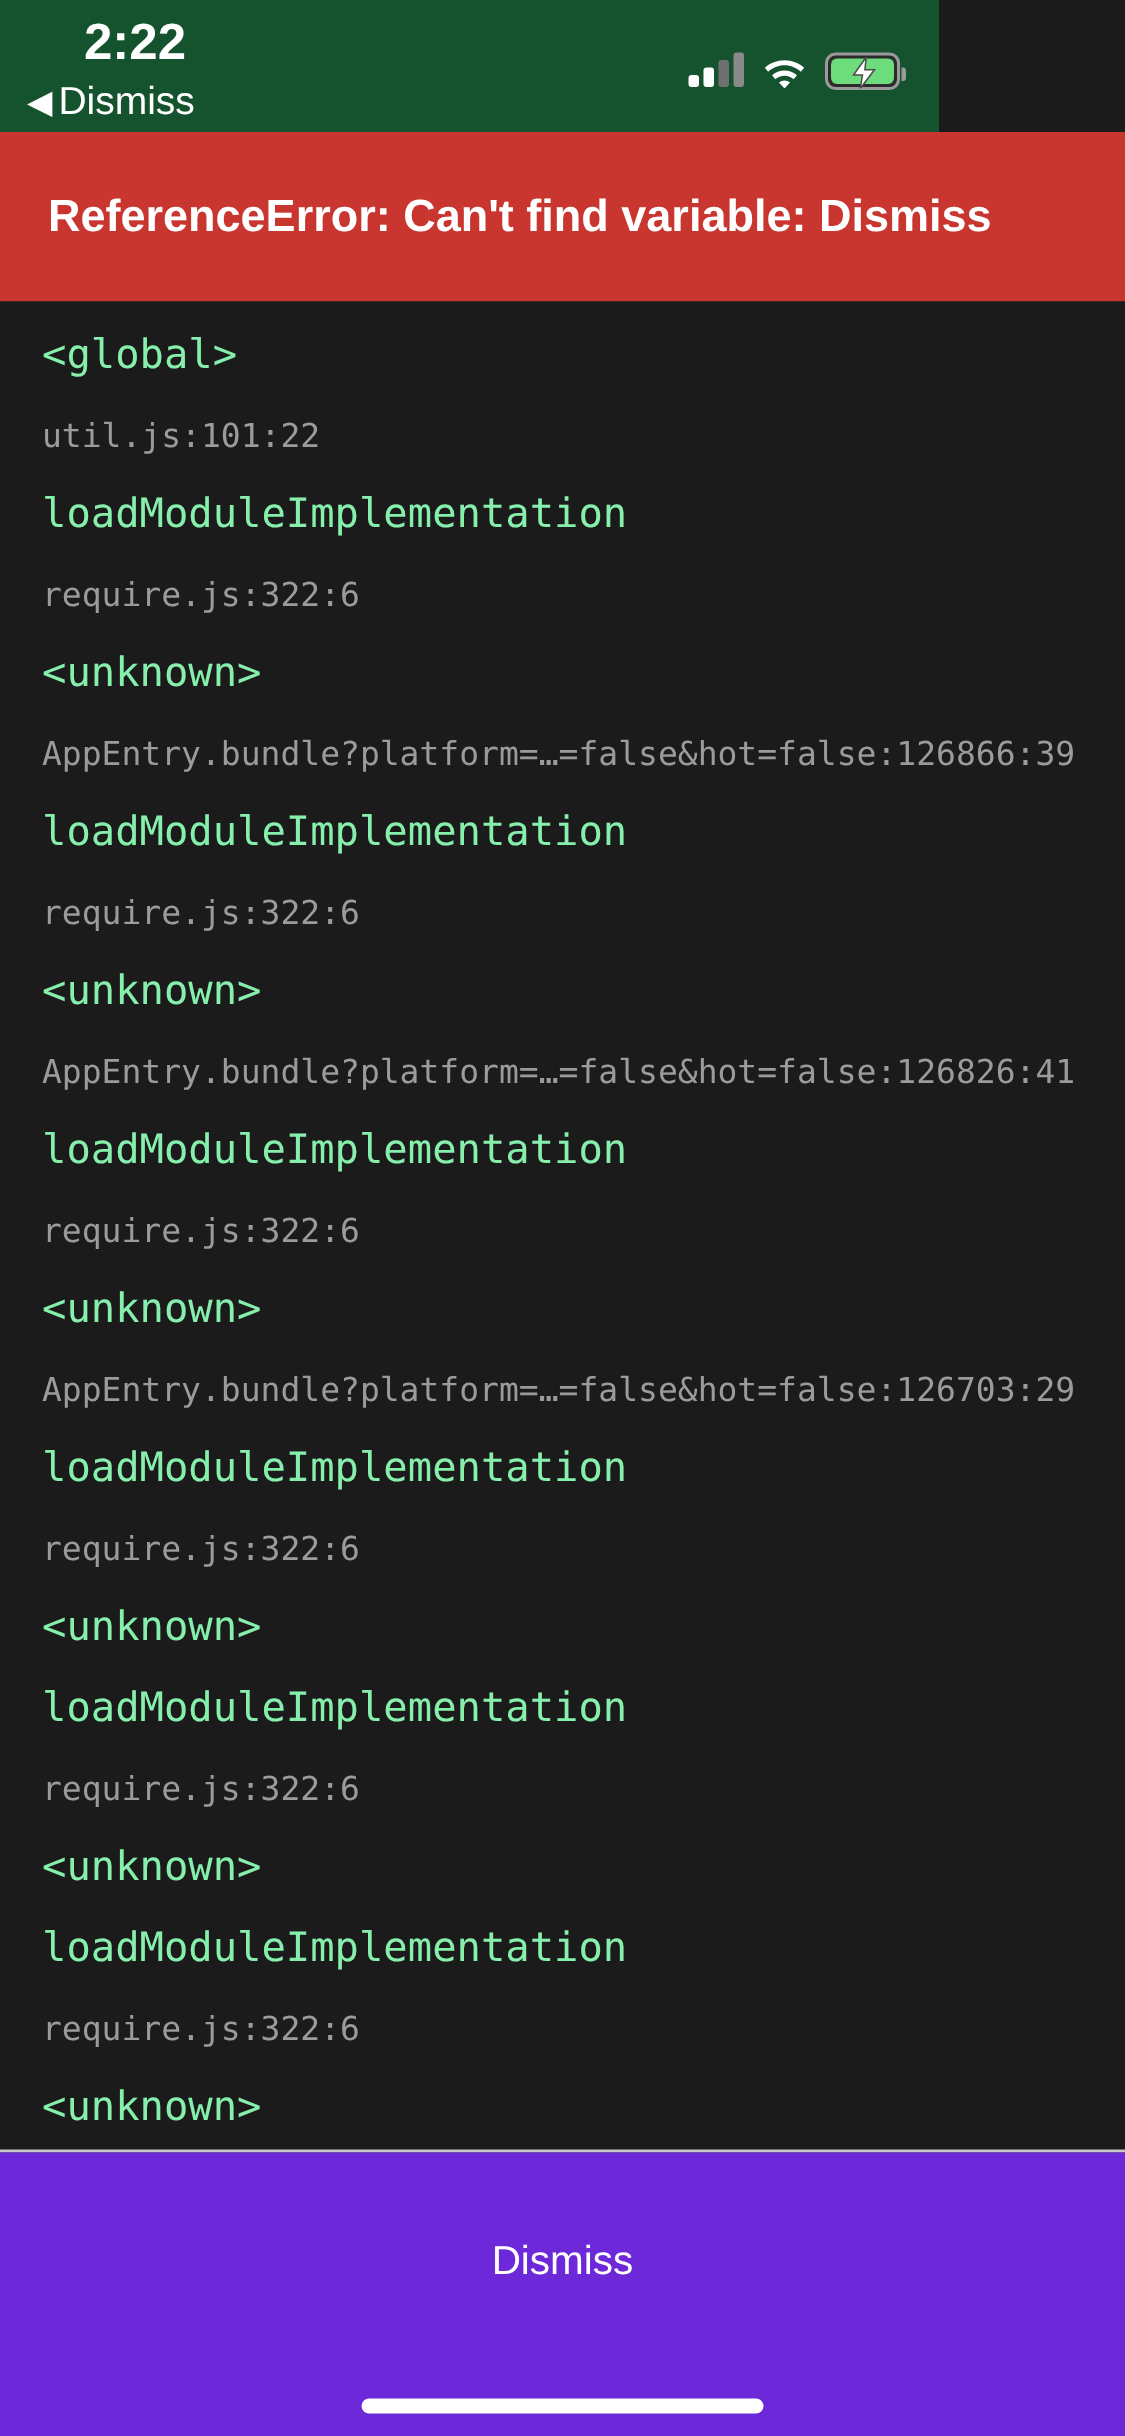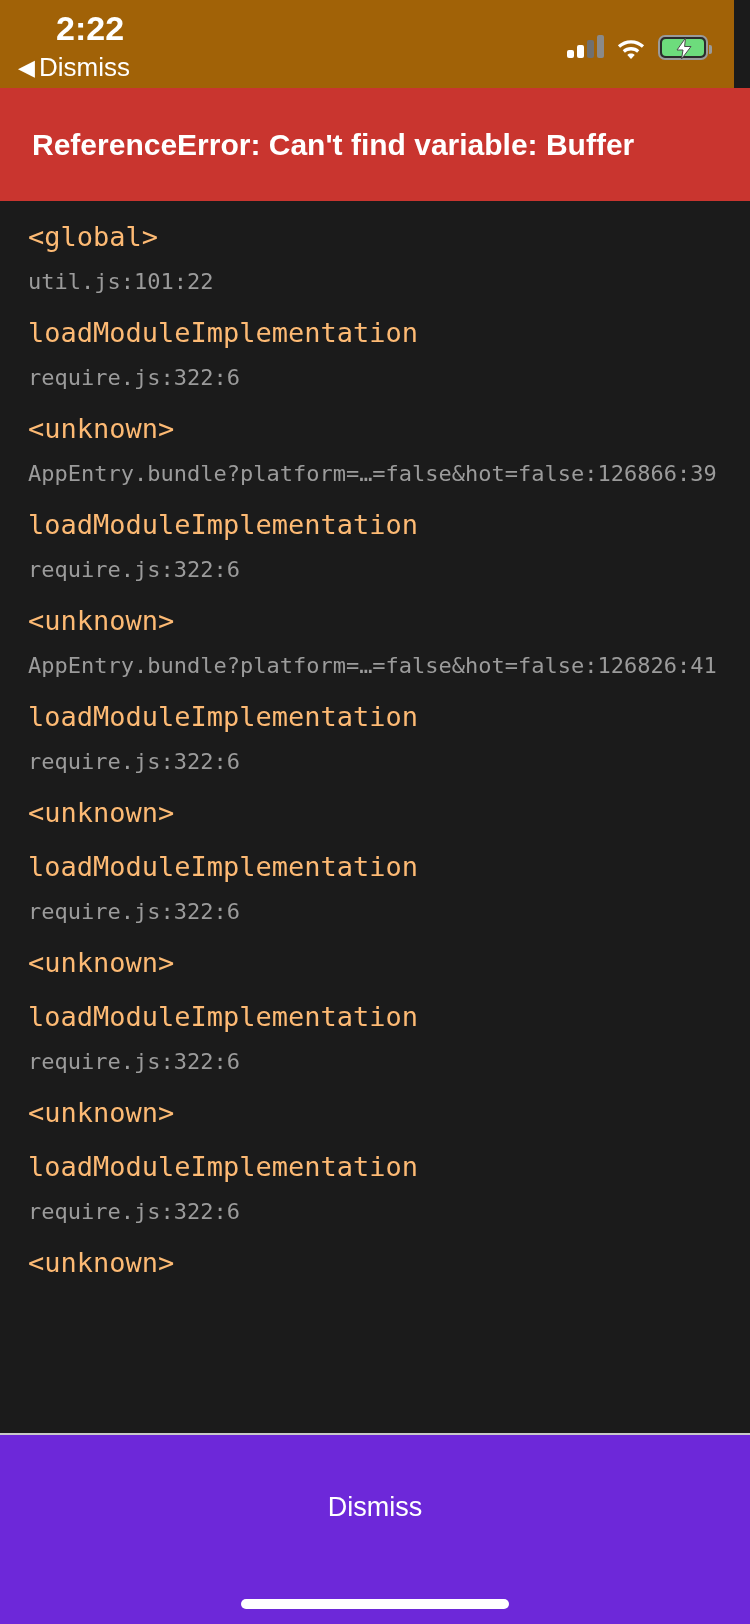--- a/index.html
+++ b/index.html
@@ -19,23 +19,23 @@
     width: 750px;
     height: 1624px;
     background: #1b1b1b;
     overflow: hidden;
   }
 
   
   .statusbar {
     position: absolute;
     top: 0; left: 0;
-    width: 734px;
+    width: 626px;
     height: 88px;
-    background: #a16207;
+    background: #14532d;
   }
   .sb-time {
     position: absolute;
     left: 56px;
     top: 8px;
     color: #ffffff;
     font-size: 34px;
     font-weight: bold;
     letter-spacing: 0px;
     line-height: 40px;
@@ -145,33 +145,33 @@
     height: 1232px;
     overflow: hidden;
     background: #1b1b1b;
   }
   .frame {
     padding: 0 28px;
     margin-top: 14px;
   }
   .frame:first-child { margin-top: 16px; }
   .frame-name {
-    color: #fdba74;
+    color: #86efac;
     font-family: "DejaVu Sans Mono", "Liberation Mono", monospace;
     font-size: 27px;
     line-height: 40px;
     white-space: nowrap;
   }
   .frame-loc {
     color: #9b9b9b;
     font-family: "DejaVu Sans Mono", "Liberation Mono", monospace;
     font-size: 22px;
     line-height: 34px;
     white-space: nowrap;
-    margin-top: 8px;
+    margin-top: 18px;
   }
 
   
   .divider {
     position: absolute;
     top: 1433px;
     left: 0;
     width: 750px;
     height: 2px;
     background: #c9c9c9;
@@ -235,21 +235,21 @@
       <span class="battery">
         <span class="fill"></span>
         <svg class="bolt" viewBox="0 0 20 21">
           <path d="M11.5 0 L3 12 H9 L7.5 21 L17 8.5 H10.6 Z" fill="#ffffff" stroke="#4a4a4a" stroke-width="1"></path>
         </svg>
       </span>
     </div>
   </div>
 
   <div class="banner">
-    <div class="banner-title">ReferenceError: Can't find variable: Buffer</div>
+    <div class="banner-title">ReferenceError: Can't find variable: Dismiss</div>
   </div>
 
   <div class="stack" id="stack-list">
       <div class="frame">
         <div class="frame-name">&lt;global&gt;</div>
         <div class="frame-loc">util.js:101:22</div>
       </div>
       <div class="frame">
         <div class="frame-name">loadModuleImplementation</div>
         <div class="frame-loc">require.js:322:6</div>
@@ -265,20 +265,21 @@
       <div class="frame">
         <div class="frame-name">&lt;unknown&gt;</div>
         <div class="frame-loc">AppEntry.bundle?platform=…=false&amp;hot=false:126826:41</div>
       </div>
       <div class="frame">
         <div class="frame-name">loadModuleImplementation</div>
         <div class="frame-loc">require.js:322:6</div>
       </div>
       <div class="frame">
         <div class="frame-name">&lt;unknown&gt;</div>
+        <div class="frame-loc">AppEntry.bundle?platform=…=false&amp;hot=false:126703:29</div>
       </div>
       <div class="frame">
         <div class="frame-name">loadModuleImplementation</div>
         <div class="frame-loc">require.js:322:6</div>
       </div>
       <div class="frame">
         <div class="frame-name">&lt;unknown&gt;</div>
       </div>
       <div class="frame">
         <div class="frame-name">loadModuleImplementation</div>

